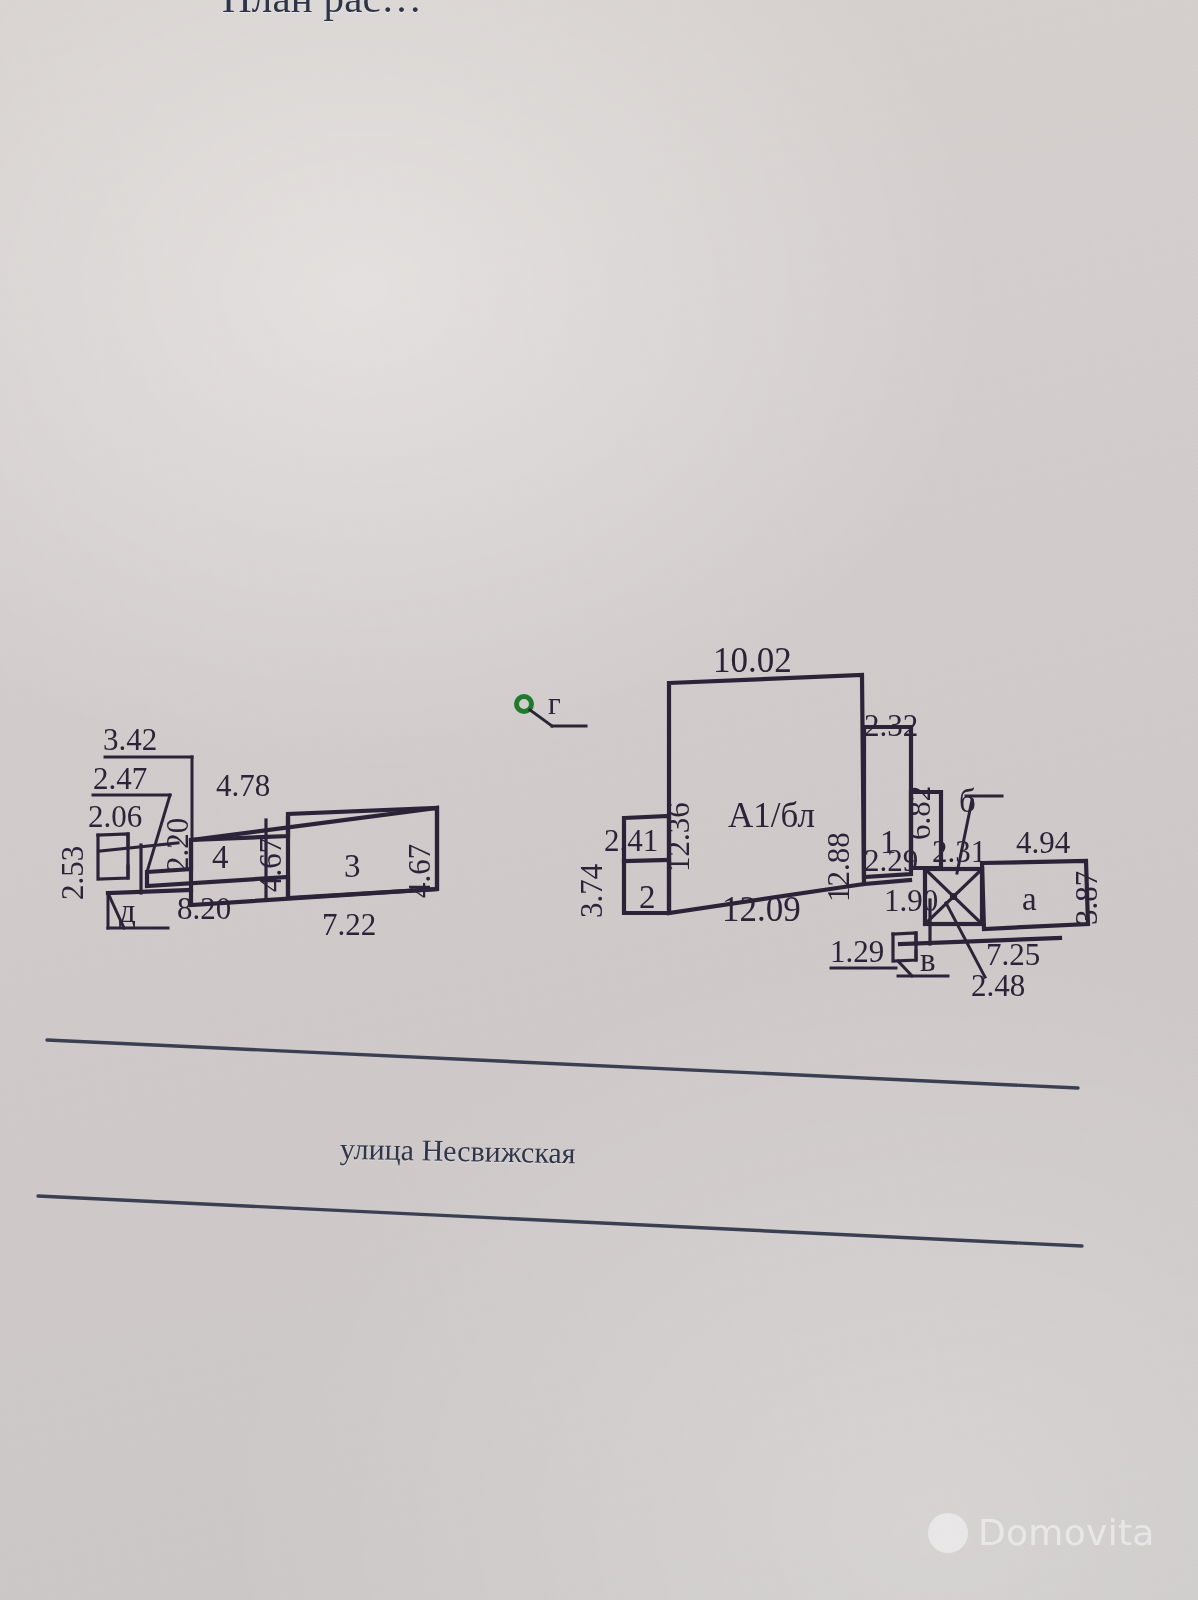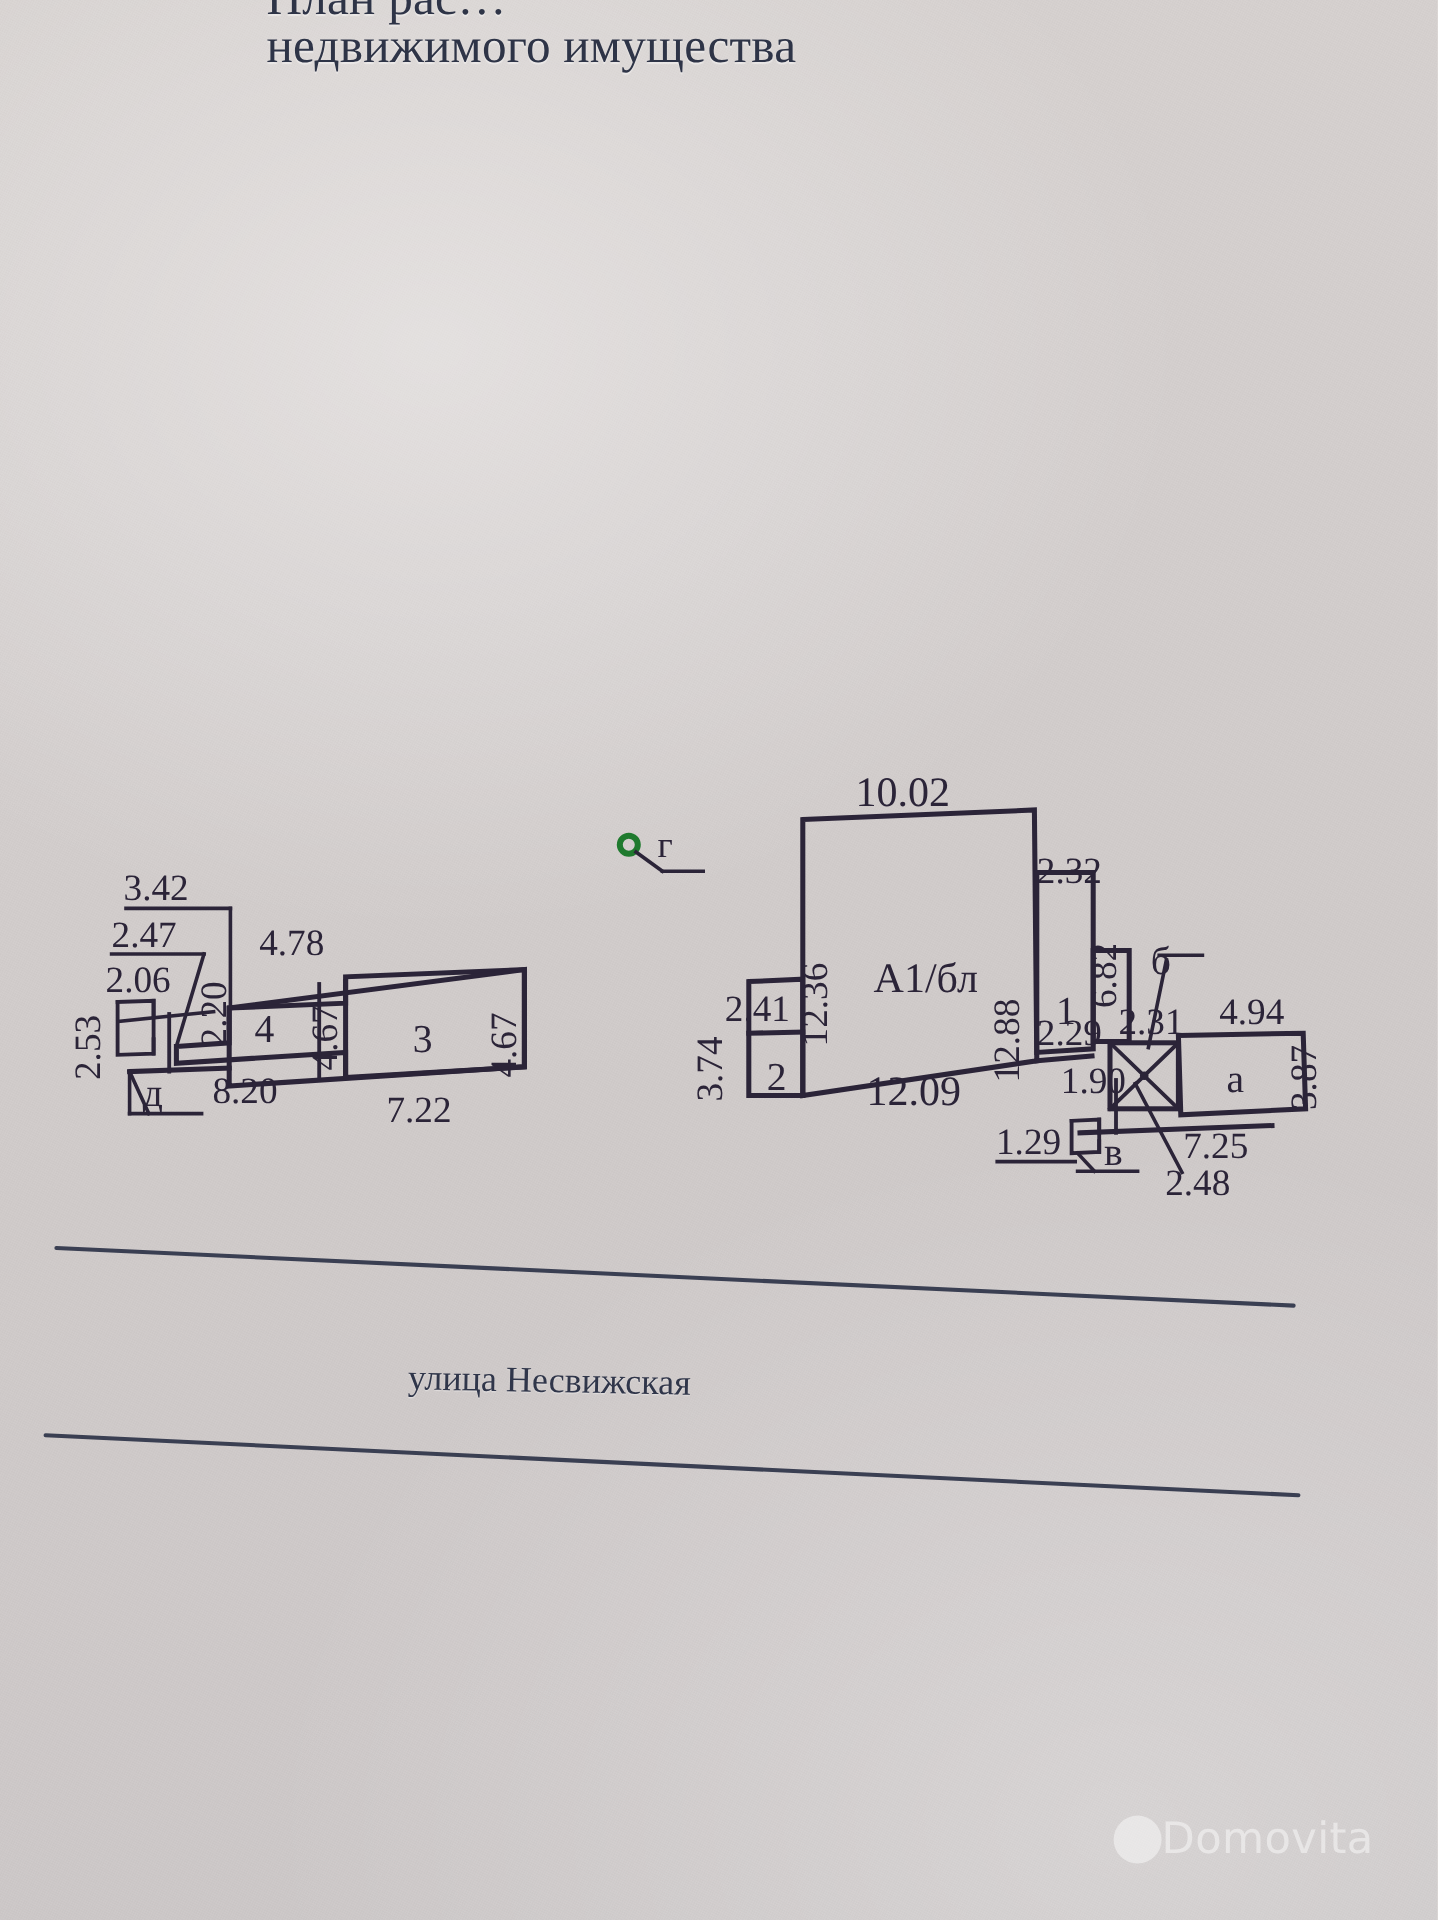--- a/index.html
+++ b/index.html
@@ -50,21 +50,21 @@
     font-size:30px;
     white-space:nowrap;
     transform:rotate(1.1deg);
     text-shadow:0 1px 1px rgba(255,255,255,.4);
   }
 
   
   .wm{
     position:absolute;
     left:928px;top:1512px;
-    display:flex;align-items:center;gap:0;
+    display:flex;align-items:center;gap:10px;
     opacity:.55;
   }
   .wm-dot{
     width:40px;height:40px;border-radius:50%;
     background:rgba(255,255,255,.82);
   }
   .wm-text{
     color:rgba(255,255,255,.86);
     font-family:"DejaVu Sans", sans-serif;
     font-size:36px;
@@ -74,21 +74,20 @@
 </style>
 </head>
 <body>
 
 <div id="paper"></div>
 <div id="grain"></div>
 
 <div id="content">
 
   <div class="title l1">План рас…</div>
-  <div class="title l2">недвижимого имущества</div>
 
   <svg id="plan" viewBox="0 0 1198 1600">
     <defs>
       <style>
         .w{fill:none;stroke:#2b2438;stroke-width:4.2;stroke-linejoin:miter;stroke-linecap:square;}
         .wt{fill:none;stroke:#2b2438;stroke-width:3.2;stroke-linecap:square;}
         .lead{fill:none;stroke:#2b2438;stroke-width:3;stroke-linecap:square;}
         .st{fill:none;stroke:#3a3f52;stroke-width:3.4;stroke-linecap:round;}
         .t{fill:#2b2438;font-family:"Liberation Serif",serif;font-size:31px;}
         .tl{fill:#2b2438;font-family:"Liberation Serif",serif;font-size:33px;}

